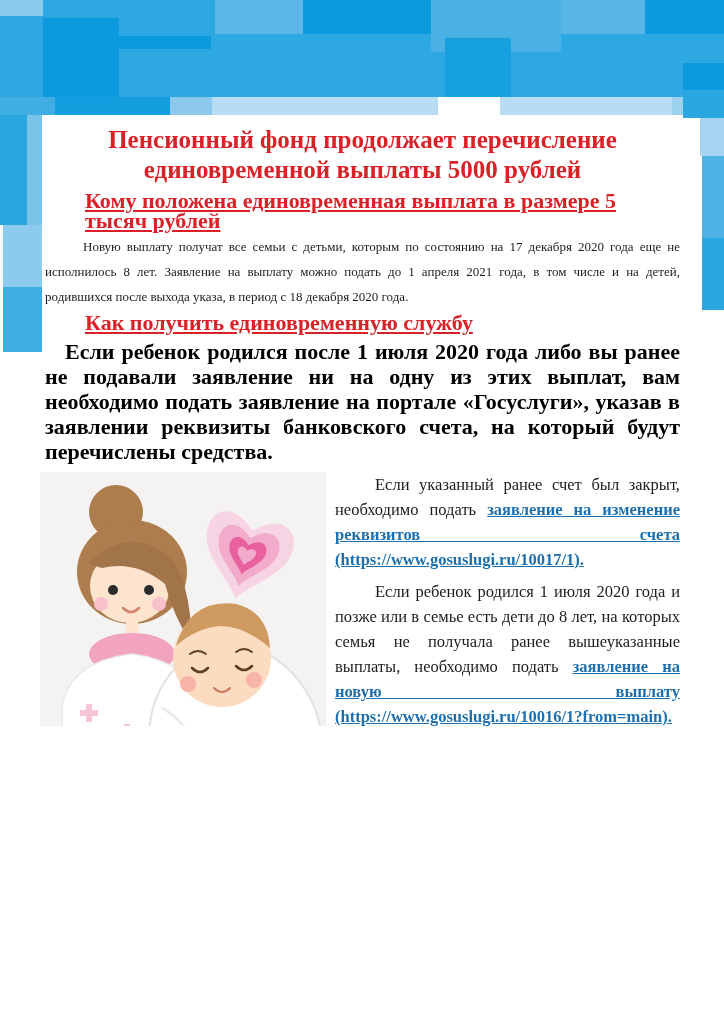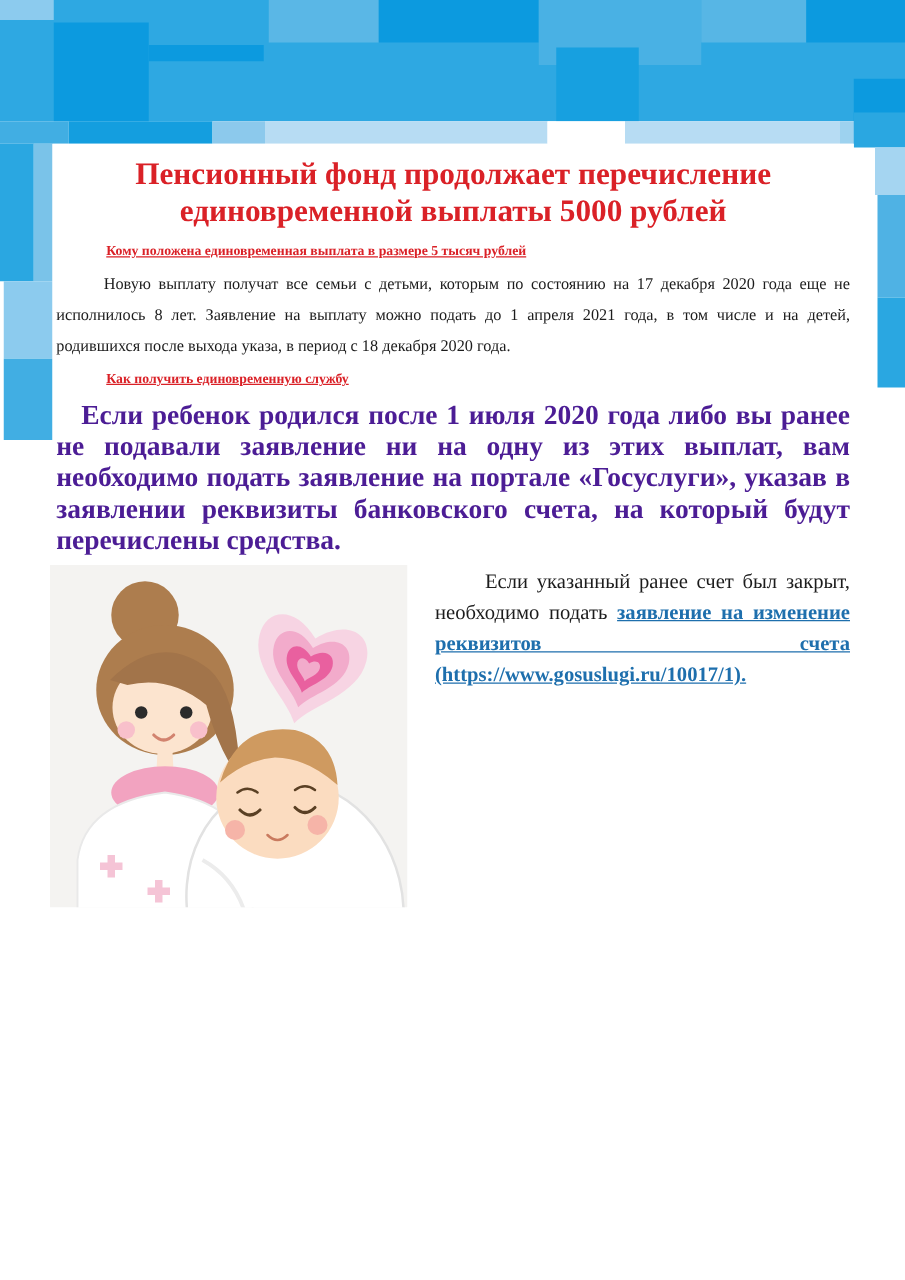--- a/index.html
+++ b/index.html
@@ -26,45 +26,45 @@
   .doc-title {
     margin: 10px 18px 6px 18px;
     text-align: center;
     font-size: 25px;
     line-height: 30px;
     font-weight: bold;
     color: #da2127;
   }
   .sub-heading {
     margin: 4px 0 3px 40px;
-    font-size: 11px;
+    font-size: 22px;
     line-height: 20px;
     font-weight: bold;
     color: #da2127;
     text-decoration: underline;
   }
   .body-p {
     font-size: 13px;
     line-height: 25px;
     text-align: justify;
     text-indent: 38px;
     margin-bottom: 3px;
   }
   .highlight-p {
     margin: 6px 0 8px 0;
     font-size: 22px;
     line-height: 25px;
     font-weight: bold;
     text-align: justify;
     text-indent: 20px;
-    color: #4c1d95;
+    color: #000000;
   }
   .columns {
     display: flex;
-    gap: 22px;
+    gap: 9px;
     align-items: flex-start;
   }
   .figure-box {
     flex: 0 0 286px;
     width: 286px;
     height: 390px;
     margin-left: -5px;
   }
   .right-col {
     flex: 1 1 auto;
@@ -189,18 +189,19 @@
           <path d="M174 216 Q 182 224 190 216" stroke="#c97a5e" stroke-width="2" fill="none" stroke-linecap="round"></path>
           <path d="M122 236 Q 180 268 152 380" stroke="#ececec" stroke-width="3" fill="none"></path>
 
           <path d="M18 390 Q 36 334 88 332 Q 168 348 238 304 Q 262 290 268 312 Q 258 346 198 372 Q 140 392 88 390 Z" fill="#f6c9a8"></path>
           <path d="M232 312 Q 252 306 258 318" stroke="#eab38d" stroke-width="2" fill="none"></path>
         </svg>
       </div>
 
       <div class="right-col">
         <p><span>Если указанный ранее счет был закрыт, необходимо подать </span><a class="doclink">заявление на изменение реквизитов счета (https://www.gosuslugi.ru/10017/1).</a></p>
+        <p><span>Если ребенок родился 1 июля 2020 года и позже или в семье есть дети до 8 лет, на которых семья не получала ранее вышеуказанные выплаты, необходимо подать </span><a class="doclink">заявление на новую выплату (https://www.gosuslugi.ru/10016/1?from=main).</a></p>
       </div>
 
     </div>
   </div>
 
 </div>
 
 </body></html>

